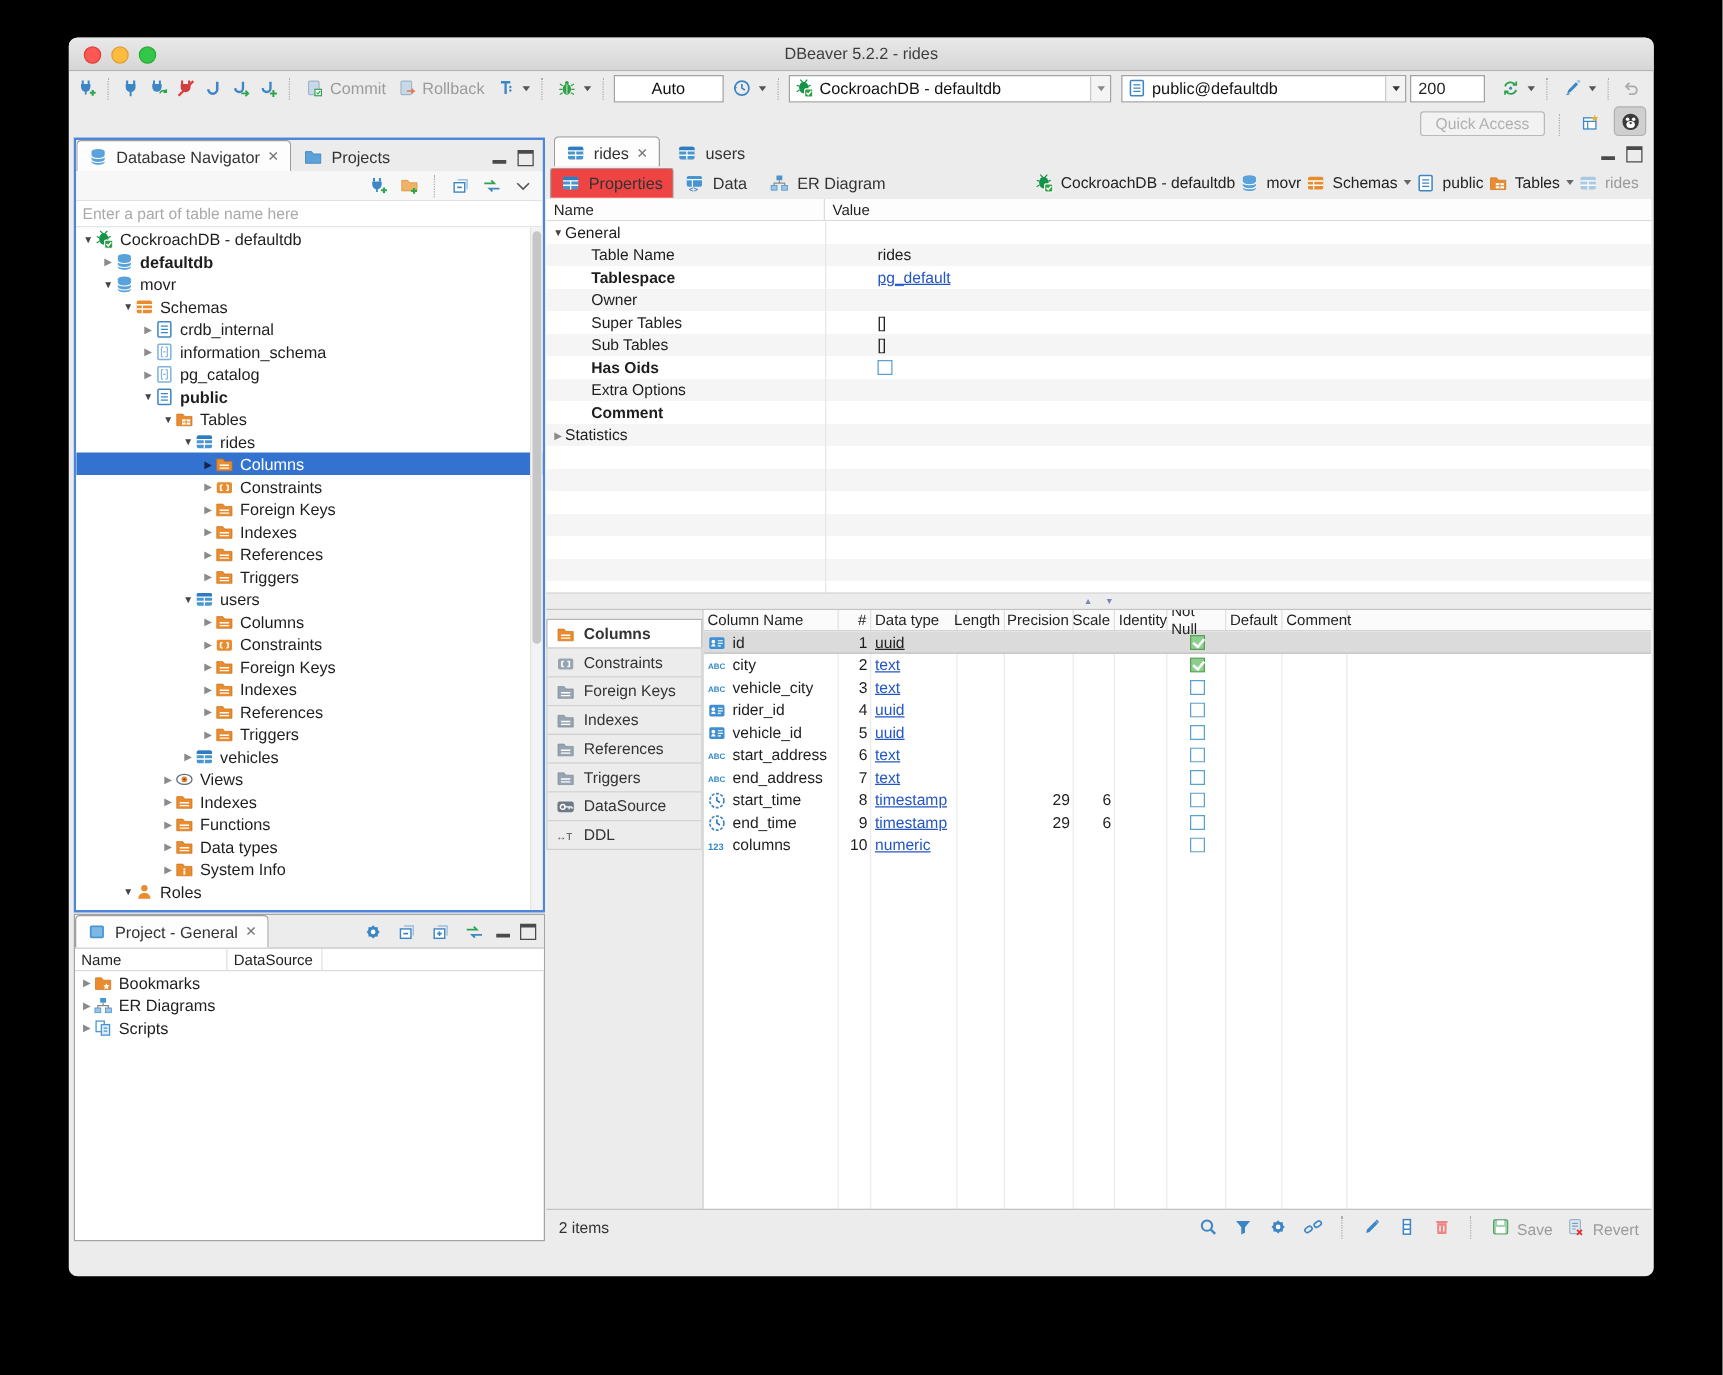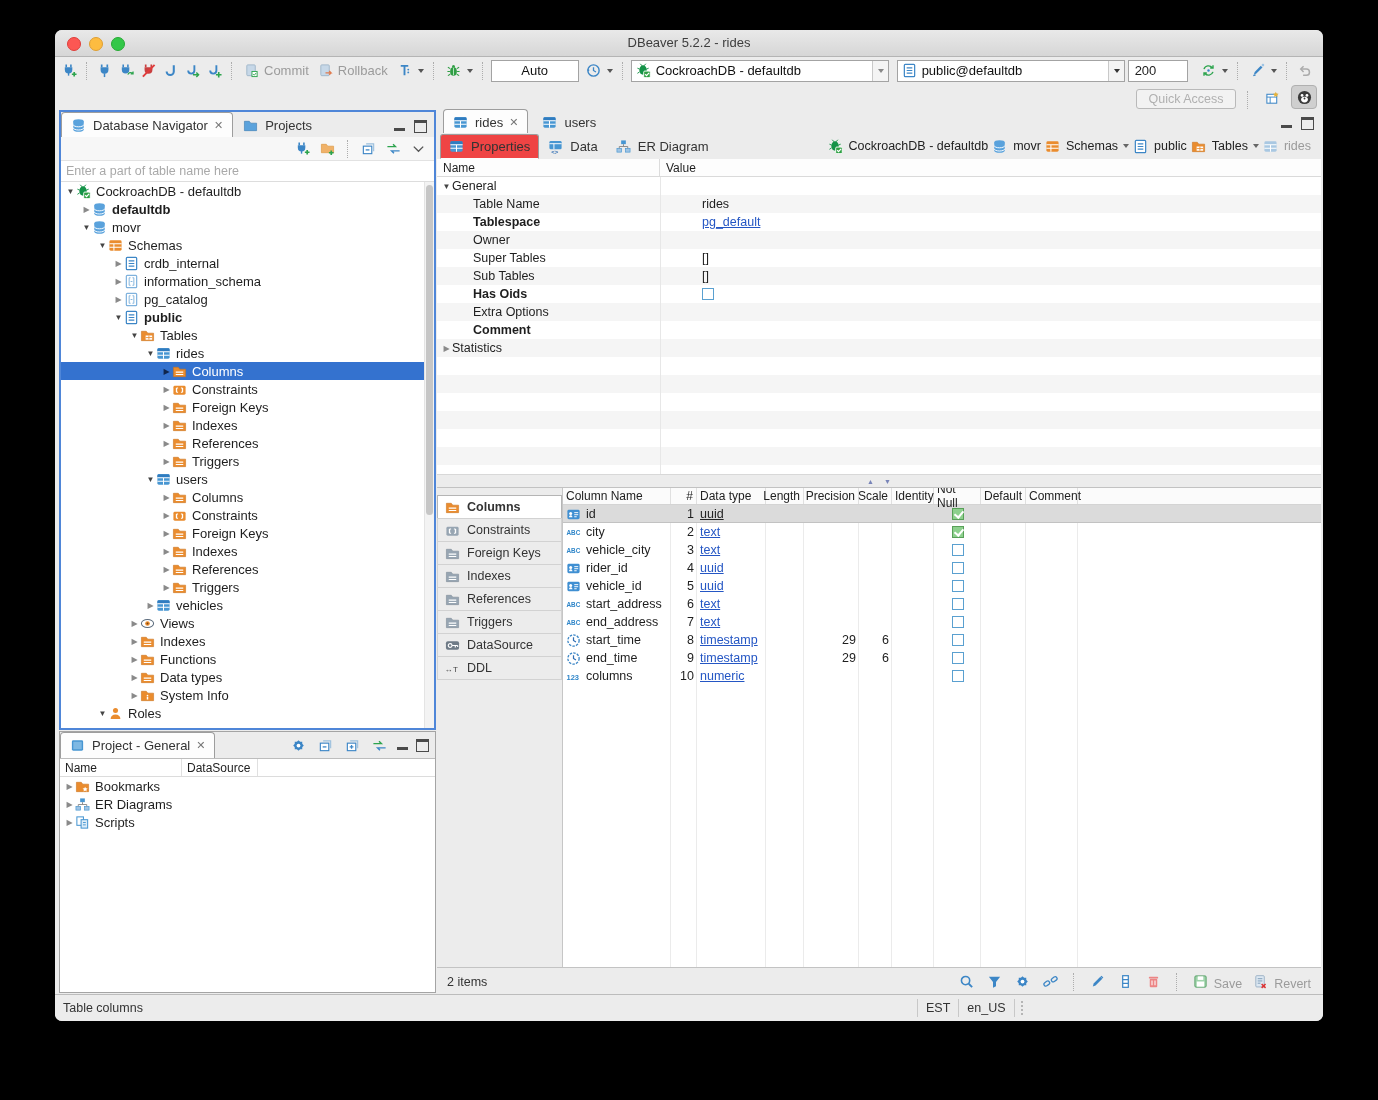--- a/index.html
+++ b/index.html
@@ -1458,21 +1458,13 @@
                 <path d="M5 5h5M5 7.4h5M5 9.8h3" stroke="#7d9cb8"></path>
                 <path d="M9.2 10.6l4.2 4.2M13.4 10.6l-4.2 4.2" stroke="#d33" stroke-width="1.6"></path>
               </svg>
             </span>
           <span>Revert</span>
         </span>
       </div>
     </div>
   </div>
 
-  <div class="statusbar">
-    <span>Table columns</span>
-    <div class="sb-cells">
-      <div class="sb-cell">EST</div>
-      <div class="sb-cell" style="border-left:none;">en_US</div>
-      <div class="sb-grip"></div>
-    </div>
-  </div>
 </div>
 
 </body></html>

